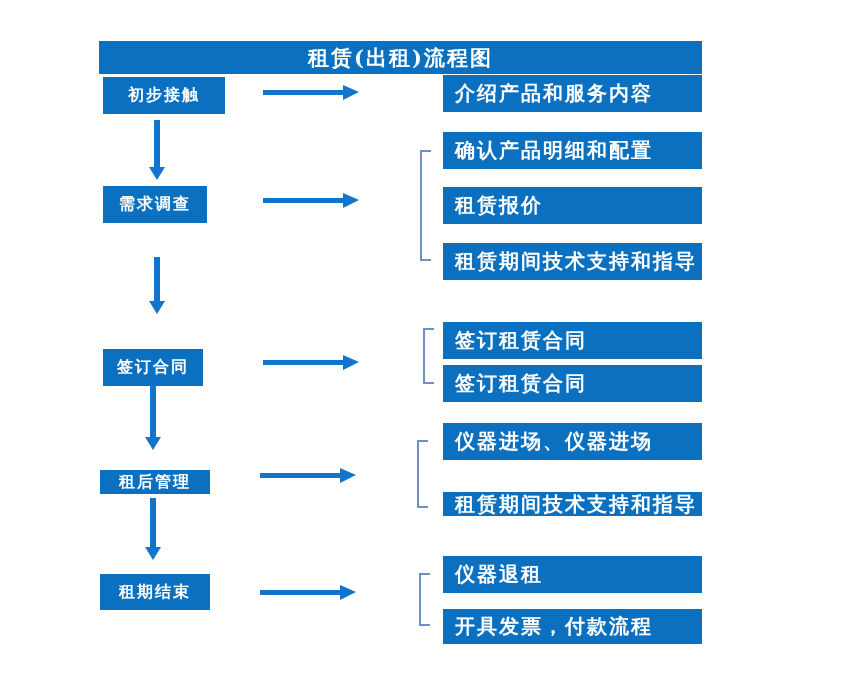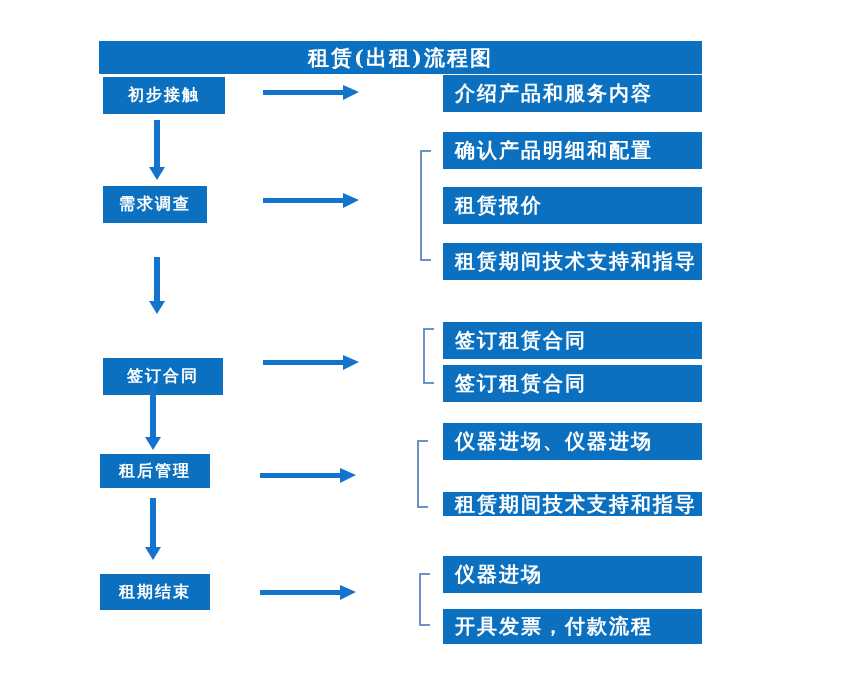--- a/index.html
+++ b/index.html
@@ -52,22 +52,22 @@
     background:transparent;
   }
 </style>
 </head>
 <body>
 
 <div class="abs bluebox title-bar">租赁(出租)流程图</div>
 
 <div class="abs bluebox step" style="left:103px;top:77px;width:122px;height:37px">初步接触</div>
 <div class="abs bluebox step" style="left:103px;top:186px;width:104px;height:37px">需求调查</div>
-<div class="abs bluebox step" style="left:103px;top:358px;width:120px;height:37px">签订合同</div>
-<div class="abs bluebox step" style="left:100px;top:454px;width:110px;height:34px">租后管理</div>
+<div class="abs bluebox step" style="left:103px;top:349px;width:100px;height:37px">签订合同</div>
+<div class="abs bluebox step" style="left:100px;top:470px;width:110px;height:24px">租后管理</div>
 <div class="abs bluebox step" style="left:100px;top:574px;width:110px;height:36px">租期结束</div>
 
 <div class="abs v-arrow" style="left:149px;top:120px;height:60px">
     <span class="shaft"></span>
     <span class="head"></span>
   </div>
 <div class="abs v-arrow" style="left:149px;top:257px;height:57px">
     <span class="shaft"></span>
     <span class="head"></span>
   </div>
@@ -107,14 +107,14 @@
 <div class="abs bracket" style="left:419px;top:573px;height:53px"></div>
 
 <div class="abs bluebox detail" style="top:75px">介绍产品和服务内容</div>
 <div class="abs bluebox detail" style="top:132px">确认产品明细和配置</div>
 <div class="abs bluebox detail" style="top:187px">租赁报价</div>
 <div class="abs bluebox detail" style="top:243px">租赁期间技术支持和指导</div>
 <div class="abs bluebox detail" style="top:322px">签订租赁合同</div>
 <div class="abs bluebox detail" style="top:365px">签订租赁合同</div>
 <div class="abs bluebox detail" style="top:423px">仪器进场、仪器进场</div>
 <div class="abs bluebox detail" style="top:492px;height:24px">租赁期间技术支持和指导</div>
-<div class="abs bluebox detail" style="top:556px">仪器进场</div>
+<div class="abs bluebox detail" style="top:556px">仪器退租</div>
 <div class="abs bluebox detail" style="top:609px;height:35px">开具发票，付款流程</div>
 
 </body></html>

